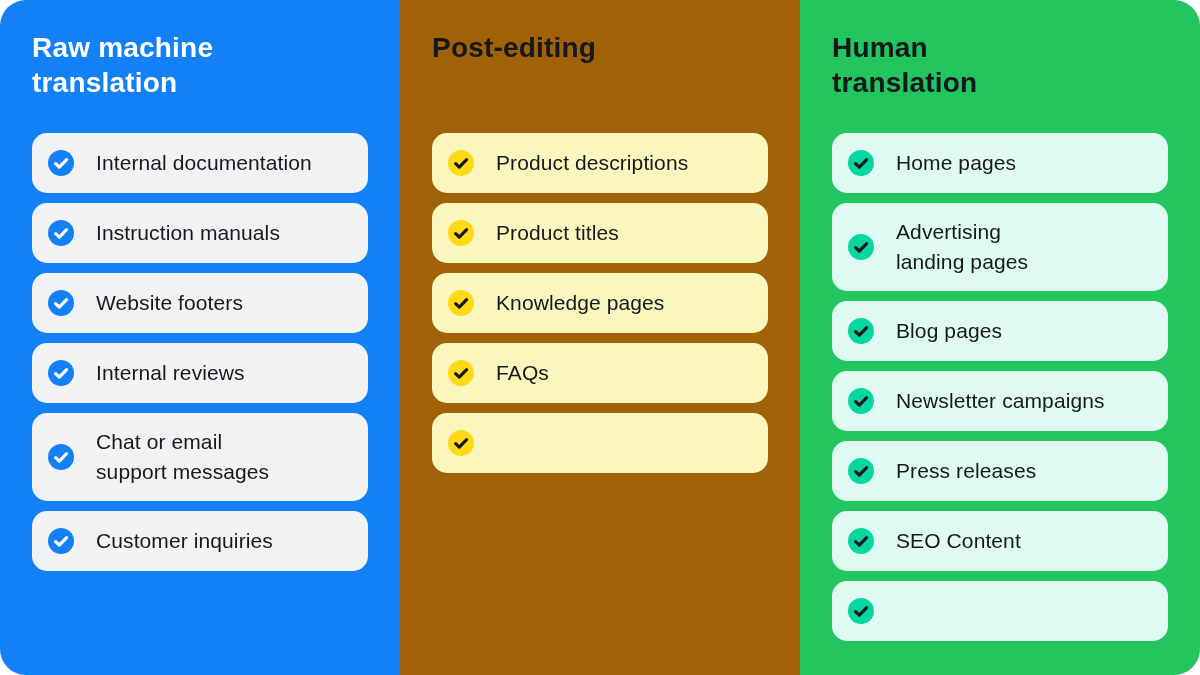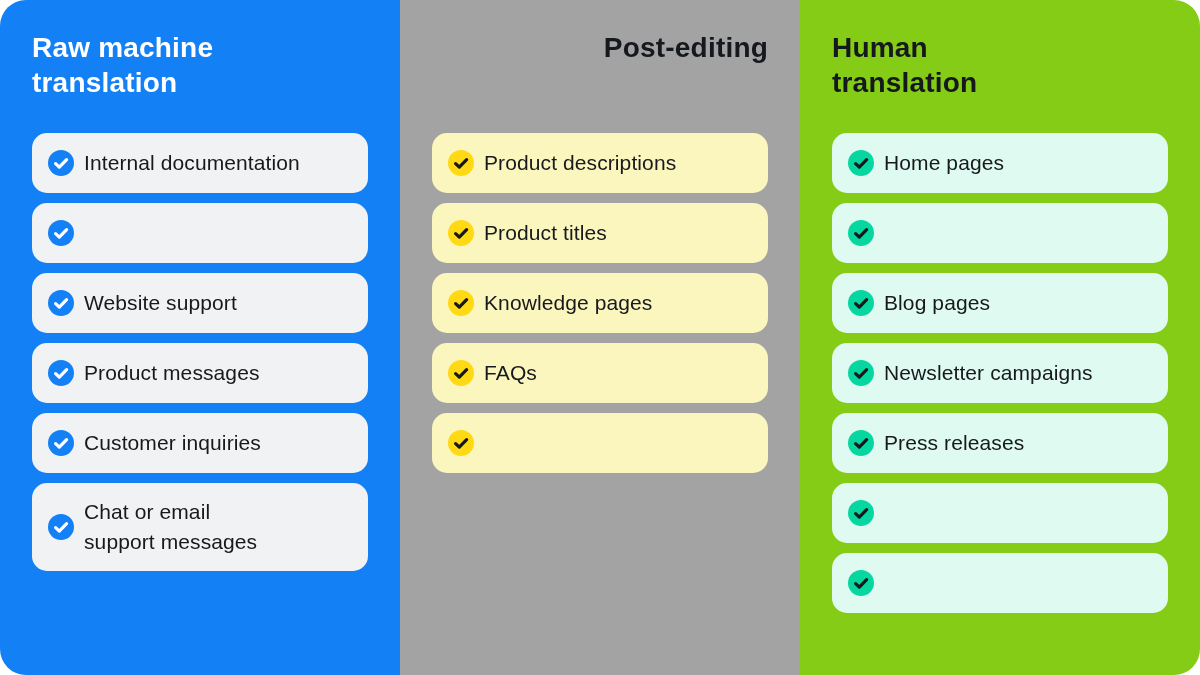--- a/index.html
+++ b/index.html
@@ -18,22 +18,22 @@
     display: flex;
   }
   .column {
     width: 400px;
     height: 675px;
     box-sizing: border-box;
     padding: 0 32px;
     flex: 0 0 400px;
   }
   .col-blue   { background: #1380F6; }
-  .col-yellow { background: #a3a3a3; text-align: right; }
-  .col-teal   { background: #84cc16; }
+  .col-yellow { background: #a16207; }
+  .col-teal   { background: #22c55e; }
 
   .col-title {
     box-sizing: border-box;
     height: 133px;
     padding-top: 30px;
     margin: 0;
     font-size: 28px;
     line-height: 35px;
     font-weight: 700;
     letter-spacing: 0.2px;
@@ -44,21 +44,21 @@
 
   .card {
     box-sizing: border-box;
     width: 336px;
     min-height: 60px;
     border-radius: 15px;
     margin-bottom: 10px;
     padding: 14px 16px;
     display: flex;
     align-items: center;
-    gap: 10px;
+    gap: 22px;
   }
   .col-blue   .card { background: #F1F2F3; }
   .col-yellow .card { background: #FBF6BE; }
   .col-teal   .card { background: #DFFBF1; }
 
   .card-label {
     font-size: 21px;
     line-height: 30px;
     color: #17191C;
     white-space: pre-line;
@@ -97,49 +97,50 @@
           <circle class="circle-blue" cx="13" cy="13" r="13"></circle>
           <path class="tick tick-light" d="M7.6 13.6 L11.3 17.1 L18.6 9.6"></path>
         </svg>
       <span class="card-label">Internal documentation</span>
     </div>
     <div class="card">
       <svg class="check-icon" viewBox="0 0 26 26">
           <circle class="circle-blue" cx="13" cy="13" r="13"></circle>
           <path class="tick tick-light" d="M7.6 13.6 L11.3 17.1 L18.6 9.6"></path>
         </svg>
-    </div>
-    <div class="card">
-      <svg class="check-icon" viewBox="0 0 26 26">
-          <circle class="circle-blue" cx="13" cy="13" r="13"></circle>
-          <path class="tick tick-light" d="M7.6 13.6 L11.3 17.1 L18.6 9.6"></path>
-        </svg>
-      <span class="card-label">Website support</span>
-    </div>
-    <div class="card">
-      <svg class="check-icon" viewBox="0 0 26 26">
-          <circle class="circle-blue" cx="13" cy="13" r="13"></circle>
-          <path class="tick tick-light" d="M7.6 13.6 L11.3 17.1 L18.6 9.6"></path>
-        </svg>
-      <span class="card-label">Product messages</span>
-    </div>
-    <div class="card">
-      <svg class="check-icon" viewBox="0 0 26 26">
-          <circle class="circle-blue" cx="13" cy="13" r="13"></circle>
-          <path class="tick tick-light" d="M7.6 13.6 L11.3 17.1 L18.6 9.6"></path>
-        </svg>
-      <span class="card-label">Customer inquiries</span>
+      <span class="card-label">Instruction manuals</span>
+    </div>
+    <div class="card">
+      <svg class="check-icon" viewBox="0 0 26 26">
+          <circle class="circle-blue" cx="13" cy="13" r="13"></circle>
+          <path class="tick tick-light" d="M7.6 13.6 L11.3 17.1 L18.6 9.6"></path>
+        </svg>
+      <span class="card-label">Website footers</span>
+    </div>
+    <div class="card">
+      <svg class="check-icon" viewBox="0 0 26 26">
+          <circle class="circle-blue" cx="13" cy="13" r="13"></circle>
+          <path class="tick tick-light" d="M7.6 13.6 L11.3 17.1 L18.6 9.6"></path>
+        </svg>
+      <span class="card-label">Internal reviews</span>
     </div>
     <div class="card">
       <svg class="check-icon" viewBox="0 0 26 26">
           <circle class="circle-blue" cx="13" cy="13" r="13"></circle>
           <path class="tick tick-light" d="M7.6 13.6 L11.3 17.1 L18.6 9.6"></path>
         </svg>
       <span class="card-label">Chat or email
 support messages</span>
+    </div>
+    <div class="card">
+      <svg class="check-icon" viewBox="0 0 26 26">
+          <circle class="circle-blue" cx="13" cy="13" r="13"></circle>
+          <path class="tick tick-light" d="M7.6 13.6 L11.3 17.1 L18.6 9.6"></path>
+        </svg>
+      <span class="card-label">Customer inquiries</span>
     </div>
   </div>
 
   <div class="column col-yellow">
     <h2 class="col-title">Post-editing</h2>
 
     <div class="card">
       <svg class="check-icon" viewBox="0 0 26 26">
           <circle class="circle-yellow" cx="13" cy="13" r="13"></circle>
           <path class="tick tick-dark" d="M7.6 13.6 L11.3 17.1 L18.6 9.6"></path>
@@ -184,20 +185,22 @@
           <circle class="circle-teal" cx="13" cy="13" r="13"></circle>
           <path class="tick tick-dark" d="M7.6 13.6 L11.3 17.1 L18.6 9.6"></path>
         </svg>
       <span class="card-label">Home pages</span>
     </div>
     <div class="card">
       <svg class="check-icon" viewBox="0 0 26 26">
           <circle class="circle-teal" cx="13" cy="13" r="13"></circle>
           <path class="tick tick-dark" d="M7.6 13.6 L11.3 17.1 L18.6 9.6"></path>
         </svg>
+      <span class="card-label">Advertising
+landing pages</span>
     </div>
     <div class="card">
       <svg class="check-icon" viewBox="0 0 26 26">
           <circle class="circle-teal" cx="13" cy="13" r="13"></circle>
           <path class="tick tick-dark" d="M7.6 13.6 L11.3 17.1 L18.6 9.6"></path>
         </svg>
       <span class="card-label">Blog pages</span>
     </div>
     <div class="card">
       <svg class="check-icon" viewBox="0 0 26 26">
@@ -211,20 +214,21 @@
           <circle class="circle-teal" cx="13" cy="13" r="13"></circle>
           <path class="tick tick-dark" d="M7.6 13.6 L11.3 17.1 L18.6 9.6"></path>
         </svg>
       <span class="card-label">Press releases</span>
     </div>
     <div class="card">
       <svg class="check-icon" viewBox="0 0 26 26">
           <circle class="circle-teal" cx="13" cy="13" r="13"></circle>
           <path class="tick tick-dark" d="M7.6 13.6 L11.3 17.1 L18.6 9.6"></path>
         </svg>
+      <span class="card-label">SEO Content</span>
     </div>
     <div class="card">
       <svg class="check-icon" viewBox="0 0 26 26">
           <circle class="circle-teal" cx="13" cy="13" r="13"></circle>
           <path class="tick tick-dark" d="M7.6 13.6 L11.3 17.1 L18.6 9.6"></path>
         </svg>
     </div>
   </div>
 
 </div>

